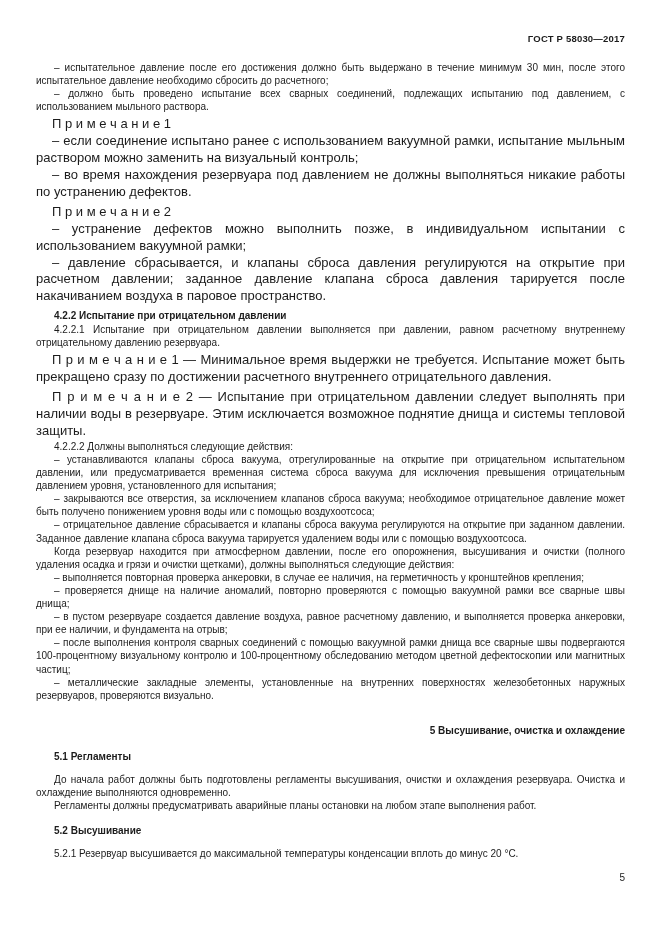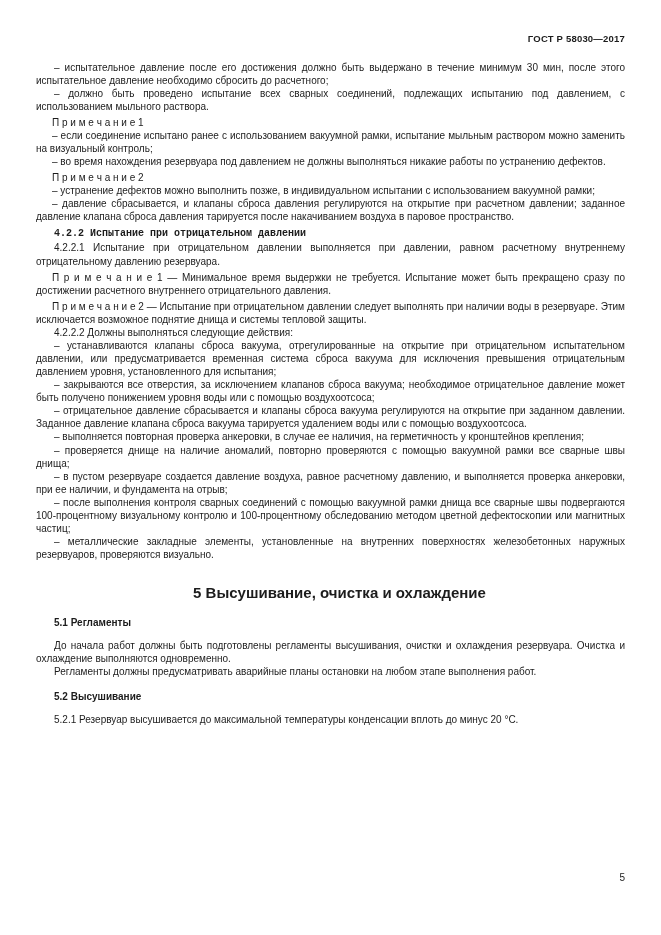--- a/index.html
+++ b/index.html
@@ -24,41 +24,40 @@
     margin-bottom:17px;
   }
   .content {
     font-size:10px;
     line-height:1.31;
     text-align:justify;
   }
   .content p { text-align:justify; }
   .para, .bullet { text-indent:18px; }
   .note-label, .note-bullet, .note-para {
-    font-size:10px;
+    font-size:13px;
     line-height:1.3;
     text-indent:16px;
   }
   .note-label { margin-top:3px; }
   .note-para { margin-top:3px; }
   .h3 {
     font-weight:bold;
     text-indent:18px;
     margin-top:4px;
     margin-bottom:1px;
     text-align:left;
-    font-family:Liberation Mono, monospace;
   }
   .h2 {
     font-weight:bold;
-    font-size:15px;
+    font-size:10px;
     text-indent:18px;
     margin-top:22px;
     margin-bottom:13px;
-    text-align:center;
+    text-align:right;
   }
   .h3-spaced {
     font-weight:bold;
     text-indent:18px;
     margin-top:12px;
     margin-bottom:10px;
     text-align:left;
   }
   .page-number {
     position:absolute;
@@ -83,20 +82,21 @@
       <p class="note-bullet">– устранение дефектов можно выполнить позже, в индивидуальном испытании с использованием вакуумной рамки;</p>
       <p class="note-bullet">– давление сбрасывается, и клапаны сброса давления регулируются на открытие при расчетном давлении; заданное давление клапана сброса давления тарируется после накачиванием воздуха в паровое пространство.</p>
       <div class="h3">4.2.2 Испытание при отрицательном давлении</div>
       <p class="para">4.2.2.1 Испытание при отрицательном давлении выполняется при давлении, равном расчетному внутреннему отрицательному давлению резервуара.</p>
       <p class="note-para">П р и м е ч а н и е   1 — Минимальное время выдержки не требуется. Испытание может быть прекращено сразу по достижении расчетного внутреннего отрицательного давления.</p>
       <p class="note-para">П р и м е ч а н и е   2 — Испытание при отрицательном давлении следует выполнять при наличии воды в резервуаре. Этим исключается возможное поднятие днища и системы тепловой защиты.</p>
       <p class="para">4.2.2.2 Должны выполняться следующие действия:</p>
       <p class="bullet">– устанавливаются клапаны сброса вакуума, отрегулированные на открытие при отрицательном испытательном давлении, или предусматривается временная система сброса вакуума для исключения превышения отрицательным давлением уровня, установленного для испытания;</p>
       <p class="bullet">– закрываются все отверстия, за исключением клапанов сброса вакуума; необходимое отрицательное давление может быть получено понижением уровня воды или с помощью воздухоотсоса;</p>
       <p class="bullet">– отрицательное давление сбрасывается и клапаны сброса вакуума регулируются на открытие при заданном давлении. Заданное давление клапана сброса вакуума тарируется удалением воды или с помощью воздухоотсоса.</p>
+      <p class="para">Когда резервуар находится при атмосферном давлении, после его опорожнения, высушивания и очистки (полного удаления осадка и грязи и очистки щетками), должны выполняться следующие действия:</p>
       <p class="bullet">– выполняется повторная проверка анкеровки, в случае ее наличия, на герметичность у кронштейнов крепления;</p>
       <p class="bullet">– проверяется днище на наличие аномалий, повторно проверяются с помощью вакуумной рамки все сварные швы днища;</p>
       <p class="bullet">– в пустом резервуаре создается давление воздуха, равное расчетному давлению, и выполняется проверка анкеровки, при ее наличии, и фундамента на отрыв;</p>
       <p class="bullet">– после выполнения контроля сварных соединений с помощью вакуумной рамки днища все сварные швы подвергаются 100-процентному визуальному контролю и 100-процентному обследованию методом цветной дефектоскопии или магнитных частиц;</p>
       <p class="bullet">– металлические закладные элементы, установленные на внутренних поверхностях железобетонных наружных резервуаров, проверяются визуально.</p>
       <div class="h2">5 Высушивание, очистка и охлаждение</div>
       <div class="h3-spaced">5.1 Регламенты</div>
       <p class="para">До начала работ должны быть подготовлены регламенты высушивания, очистки и охлаждения резервуара. Очистка и охлаждение выполняются одновременно.</p>
       <p class="para">Регламенты должны предусматривать аварийные планы остановки на любом этапе выполнения работ.</p>
       <div class="h3-spaced">5.2 Высушивание</div>

